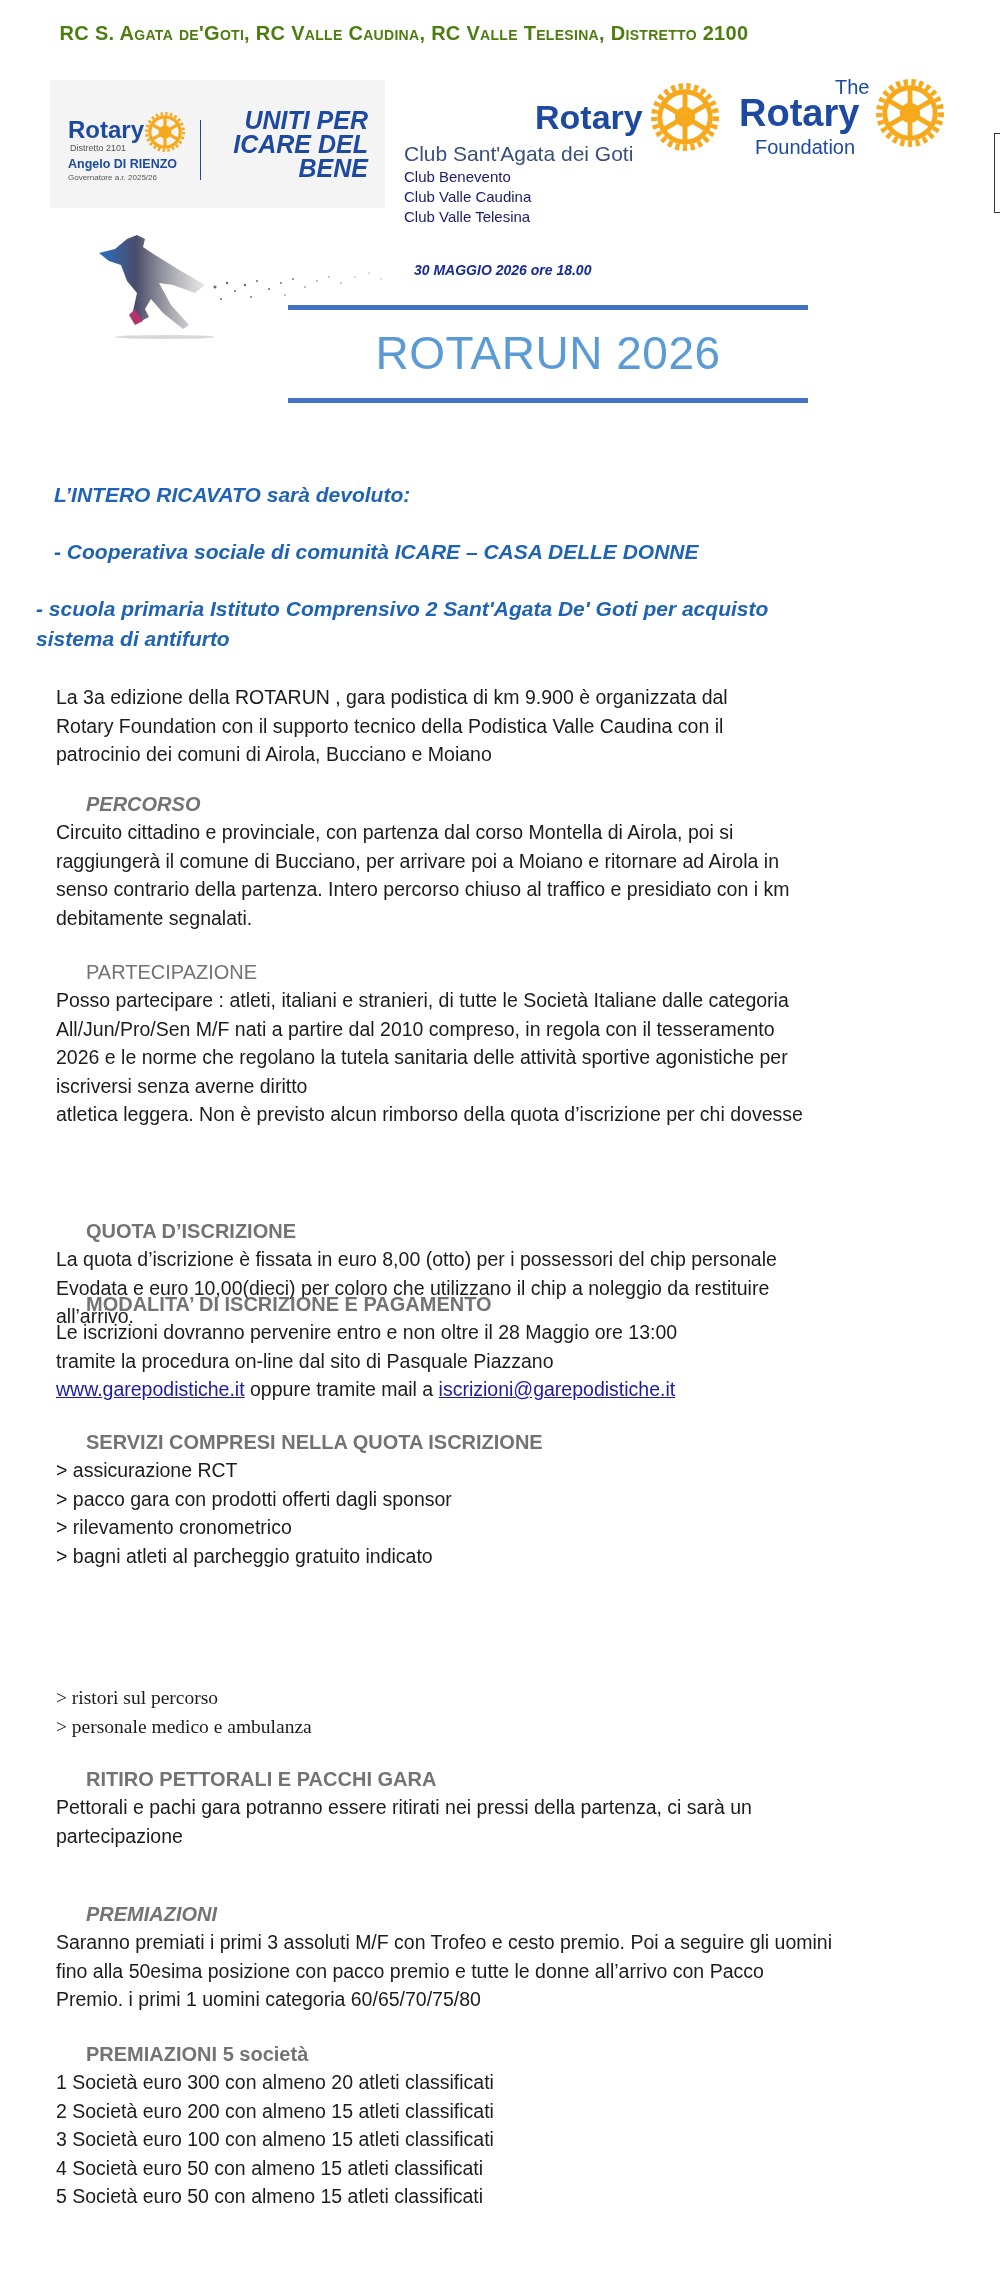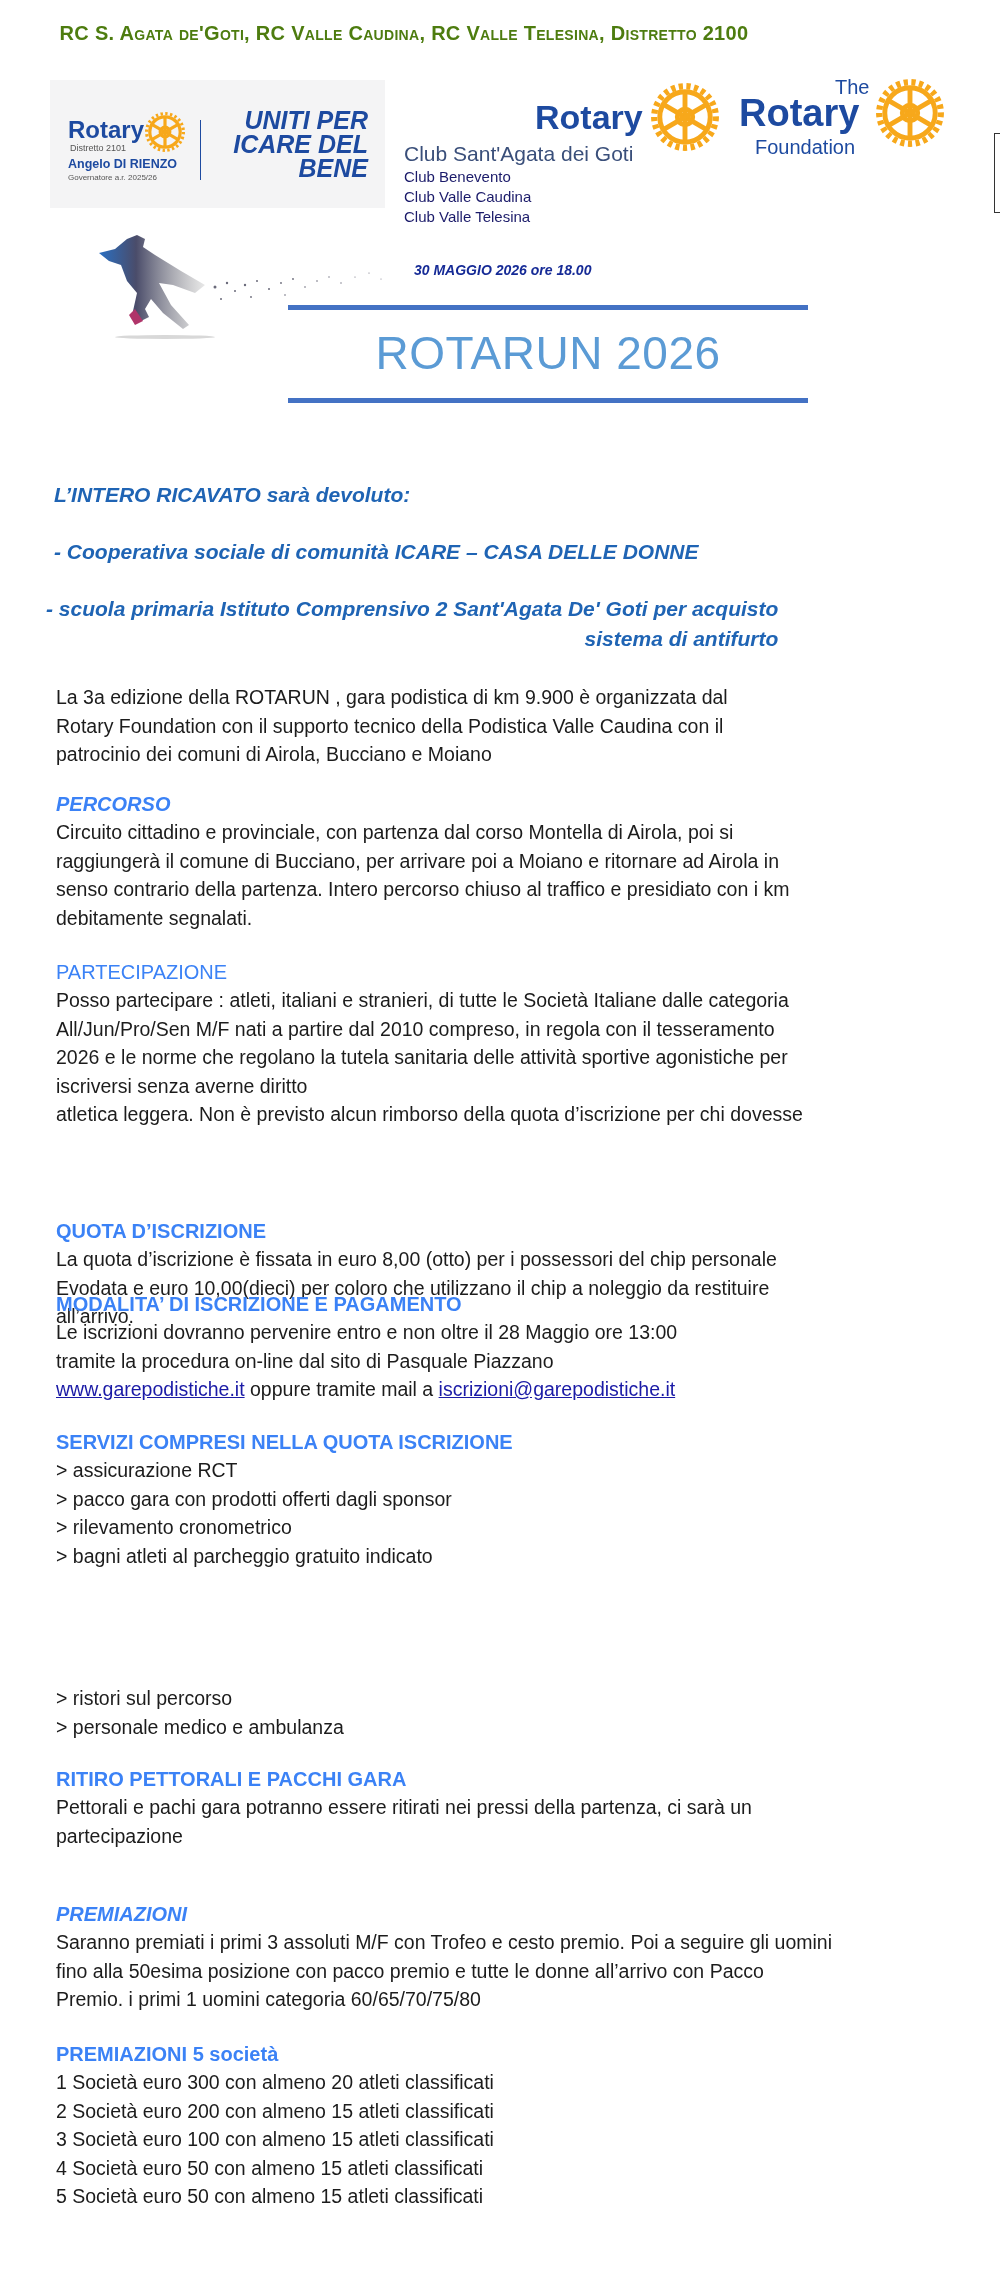--- a/index.html
+++ b/index.html
@@ -37,21 +37,21 @@
 
   .event-date { left: 414px; top: 262px; font-weight: bold; font-style: italic; font-size: 14px; color: #152a96; }
   .rule { height: 5px; background: #4472c4; }
   .rule-top { left: 288px; top: 305px; width: 520px; }
   .rule-bottom { left: 288px; top: 398px; width: 520px; }
   .title { left: 288px; top: 326px; width: 520px; text-align: center; font-size: 46px; color: #5b9bd5; letter-spacing: 0.5px; }
 
   .blue-bold { font-weight: bold; font-style: italic; color: #1f64b4; font-size: 21px; }
 
   .p { font-size: 19.5px; line-height: 28.5px; color: #1c1c1c; }
-  .h-red { font-size: 20px; font-weight: bold; color: #3b82f6; line-height: 28px; }
+  .h-red { font-size: 20px; font-weight: bold; color: #737373; line-height: 28px; margin-left: 30px; }
   .h-red.italic { font-style: italic; }
   .h-red.normal { font-weight: normal; }
   a.link { color: #1a1aa6; text-decoration: underline; }
   .list div { font-size: 19.5px; line-height: 28.5px; color: #1c1c1c; }
 </style>
 </head>
 <body>
 
 <div class="abs top-header">RC S. Agata de'Goti, RC Valle Caudina, RC Valle Telesina, Distretto 2100</div>
 
@@ -150,21 +150,21 @@
   <ellipse cx="80" cy="112" rx="50" ry="2" fill="#d8d8d8"></ellipse>
 </svg>
 
 <div class="abs event-date">30 MAGGIO 2026 ore  18.00</div>
 <div class="abs rule rule-top"></div>
 <div class="abs title">ROTARUN 2026</div>
 <div class="abs rule rule-bottom"></div>
 
 <div class="abs blue-bold" style="left:54px; top:483px;">L’INTERO RICAVATO sarà devoluto:</div>
 <div class="abs blue-bold" style="left:54px; top:540px;">- Cooperativa sociale di comunità ICARE – CASA DELLE DONNE</div>
-<div class="abs blue-bold" style="left:46px; top:594px; line-height:30px;text-align:right;">
+<div class="abs blue-bold" style="left:36px; top:594px; line-height:30px;">
   <div>- scuola primaria Istituto Comprensivo 2 Sant'Agata De' Goti per acquisto</div>
   <div>sistema di antifurto</div>
 </div>
 
 <div class="abs p" style="left:56px; top:683px;">
   <div>La 3a edizione della ROTARUN , gara podistica di km 9.900 è organizzata dal</div>
   <div>Rotary Foundation con il supporto tecnico della Podistica Valle Caudina con il</div>
   <div>patrocinio dei comuni di Airola, Bucciano e Moiano</div>
 </div>
 
@@ -211,21 +211,21 @@
 
 <div class="abs" style="left:56px; top:1428px;">
   <div class="h-red">SERVIZI COMPRESI NELLA QUOTA ISCRIZIONE</div>
   <div class="list">
     <div>&gt; assicurazione RCT</div>
     <div>&gt; pacco gara con prodotti offerti dagli sponsor</div>
     <div>&gt; rilevamento cronometrico</div>
     <div>&gt; bagni atleti al parcheggio gratuito indicato</div>
   </div>
 </div>
-<div class="abs list" style="left:56px; top:1684px;">
+<div class="abs list" style="left:56px; top:1684px;font-family:Liberation Serif, serif;">
   <div>&gt; ristori sul percorso</div>
   <div>&gt; personale medico e ambulanza</div>
 </div>
 
 <div class="abs" style="left:56px; top:1765px;">
   <div class="h-red">RITIRO PETTORALI E PACCHI GARA</div>
   <div class="p">
     <div>Pettorali e pachi gara potranno essere ritirati nei pressi della partenza, ci sarà un</div>
     <div>partecipazione</div>
   </div>

